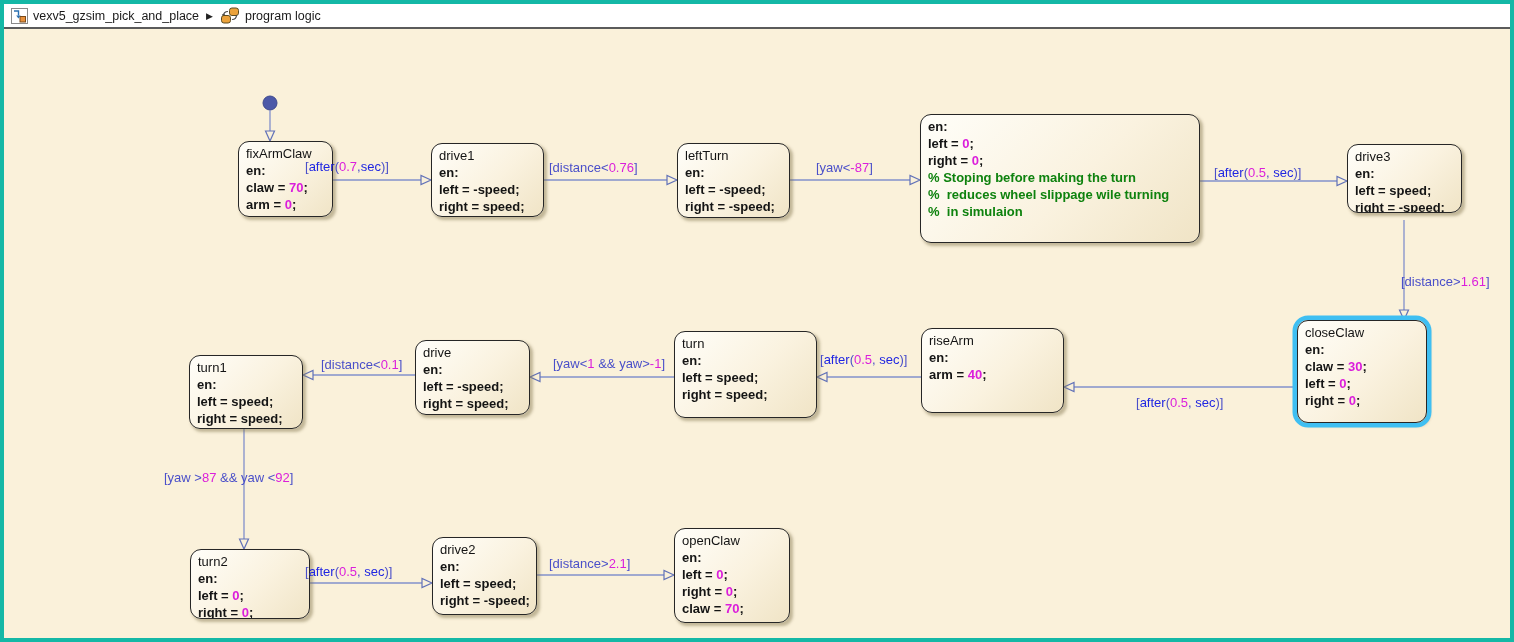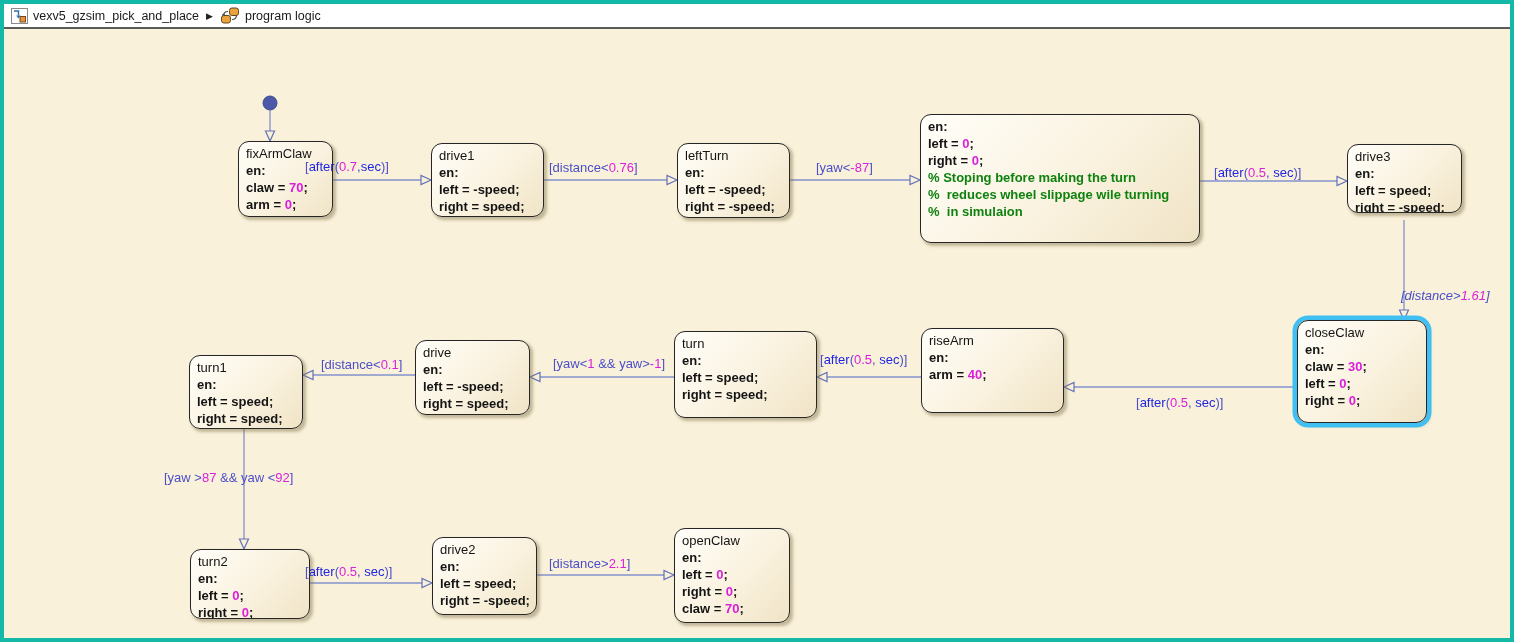--- a/index.html
+++ b/index.html
@@ -224,21 +224,21 @@
           <div class="cl">left = <span class="num">0</span>;</div>
           <div class="cl">right = <span class="num">0</span>;</div>
           <div class="cl">claw = <span class="num">70</span>;</div>
         </div>
     </div>
 
     <div class="t-label" style="left:301px;top:130px;">[<span class="kw">after</span>(<span class="num">0.7</span>,<span class="kw">sec</span>)]</div>
     <div class="t-label" style="left:545px;top:131px;">[distance&lt;<span class="num">0.76</span>]</div>
     <div class="t-label" style="left:812px;top:131px;">[yaw&lt;<span class="num">-87</span>]</div>
     <div class="t-label" style="left:1210px;top:136px;">[<span class="kw">after</span>(<span class="num">0.5</span>, <span class="kw">sec</span>)]</div>
-    <div class="t-label" style="left:1397px;top:259px;font-style:italic;">[distance&gt;<span class="num">1.61</span>]</div>
+    <div class="t-label" style="left:1397px;top:245px;">[distance&gt;<span class="num">1.61</span>]</div>
     <div class="t-label" style="left:1132px;top:366px;">[<span class="kw">after</span>(<span class="num">0.5</span>, <span class="kw">sec</span>)]</div>
     <div class="t-label" style="left:816px;top:323px;">[<span class="kw">after</span>(<span class="num">0.5</span>, <span class="kw">sec</span>)]</div>
     <div class="t-label" style="left:549px;top:327px;">[yaw&lt;<span class="num">1</span> &amp;&amp; yaw&gt;<span class="num">-1</span>]</div>
     <div class="t-label" style="left:317px;top:328px;">[distance&lt;<span class="num">0.1</span>]</div>
     <div class="t-label" style="left:160px;top:441px;">[yaw &gt;<span class="num">87</span> &amp;&amp; yaw &lt;<span class="num">92</span>]</div>
     <div class="t-label" style="left:301px;top:535px;">[<span class="kw">after</span>(<span class="num">0.5</span>, <span class="kw">sec</span>)]</div>
     <div class="t-label" style="left:545px;top:527px;">[distance&gt;<span class="num">2.1</span>]</div>
 
   </div>
 </div>

